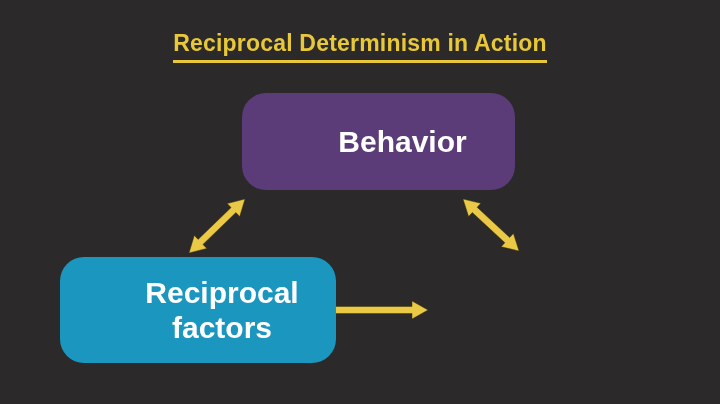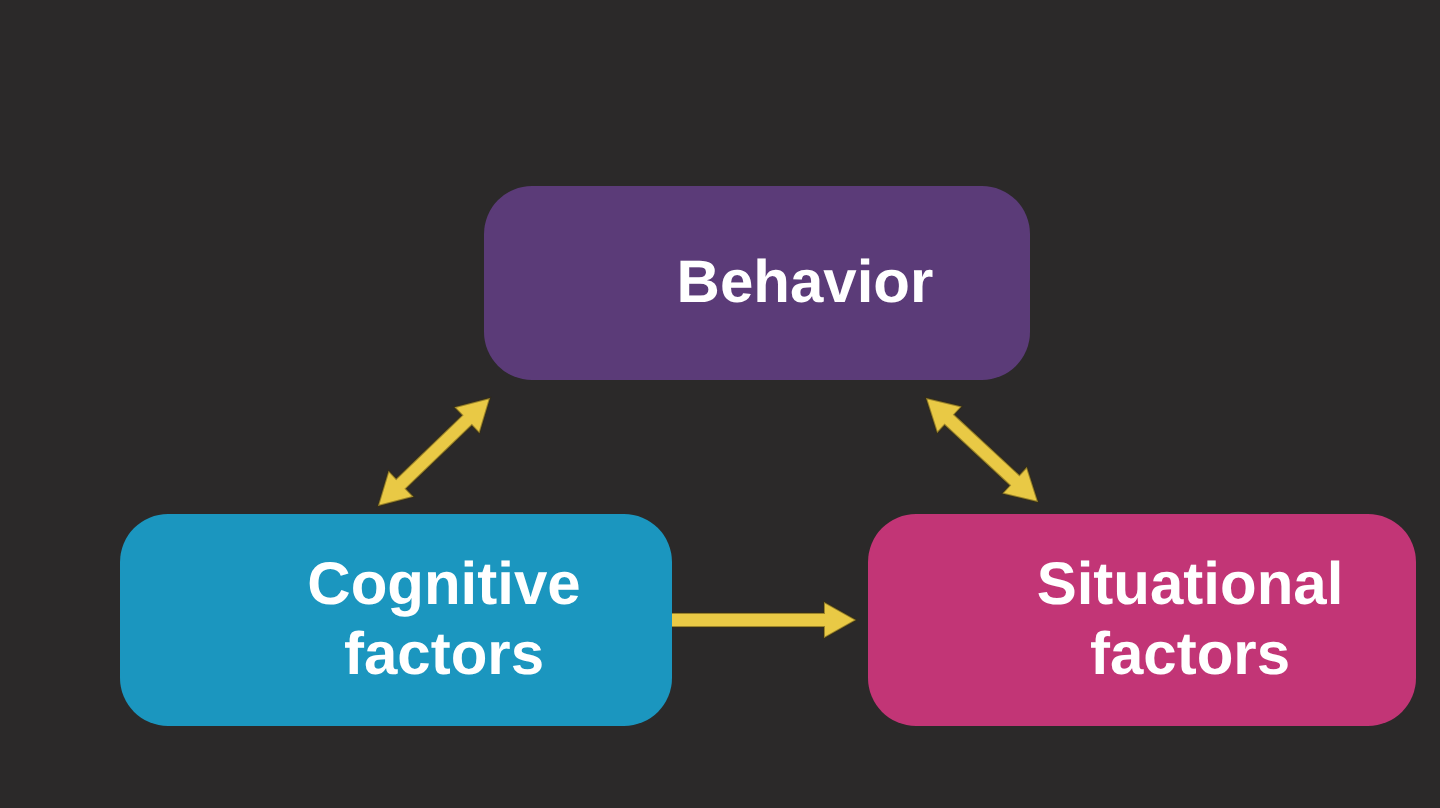--- a/index.html
+++ b/index.html
@@ -64,26 +64,26 @@
 <body>
 
 <div class="slide" style="background: rgb(43, 41, 41);">
 
   <svg class="arrow-layer" id="arrow-layer" viewBox="0 0 720 404" xmlns="http://www.w3.org/2000/svg">
       <path d="M245.0,199.0L227.2,203.6L231.1,207.6L198.1,239.4L194.3,235.4L189.0,253.0L206.8,248.4L202.9,244.4L235.9,212.6L239.7,216.6Z" fill="#e9c945" stroke="rgba(60,48,10,0.45)" stroke-width="1"></path>
       <path d="M463.0,199.0L468.6,216.5L472.3,212.5L504.9,242.7L501.2,246.7L519.0,251.0L513.4,233.5L509.7,237.5L477.1,207.3L480.8,203.3Z" fill="#e9c945" stroke="rgba(60,48,10,0.45)" stroke-width="1"></path>
       <path d="M298.0,310.0L314.0,319.0L314.0,313.5L412.0,313.5L412.0,319.0L428.0,310.0L412.0,301.0L412.0,306.5L314.0,306.5L314.0,301.0Z" fill="#e9c945" stroke="rgba(60,48,10,0.45)" stroke-width="1"></path>
     </svg>
 
+  <div class="title-wrap">
+    <span class="title" style="color: rgb(232, 200, 56); border-bottom-color: rgb(232, 200, 56);">Reciprocal Determinism in Action</span>
+  </div>
 
   <div class="node" id="node-behavior" style="background: rgb(91, 59, 120);">
     <span class="node-label">Behavior</span>
   </div>
 
   <div class="node" id="node-cognitive" style="background: rgb(27, 150, 191);">
-    <span class="node-label">Cognitive factors</span>
+    <span class="node-label">Reciprocal factors</span>
   </div>
 
-  <div class="node" id="node-situational" style="background: rgb(194, 53, 118);">
-    <span class="node-label">Situational factors</span>
-  </div>
 
 </div>
 
 </body></html>

